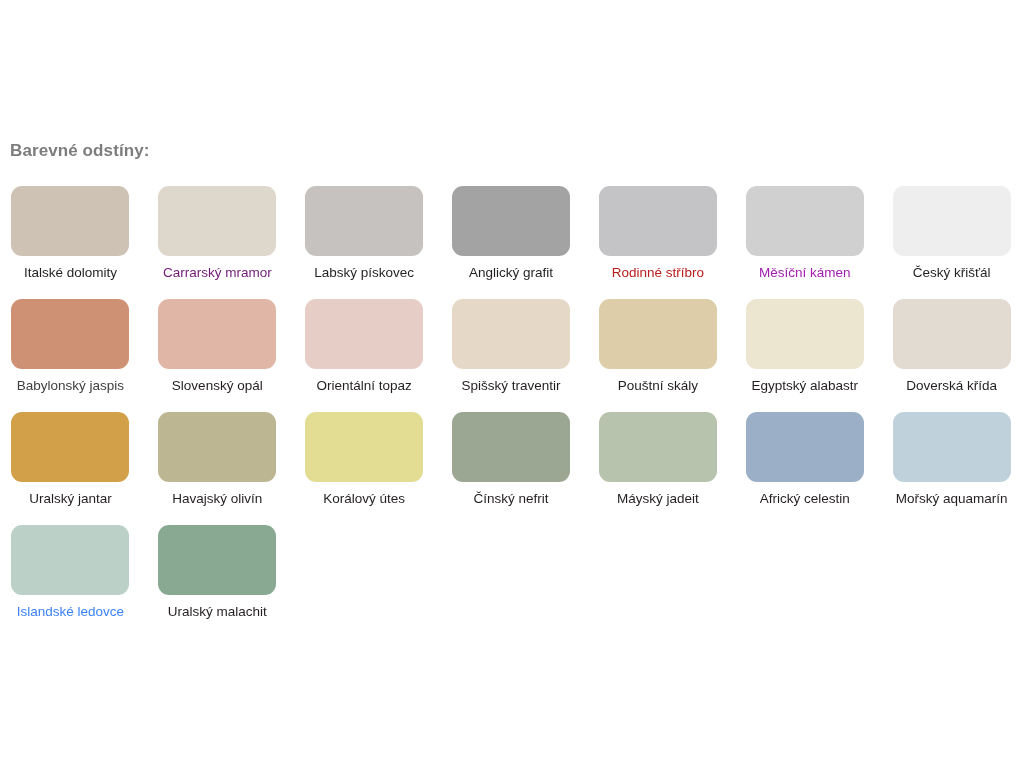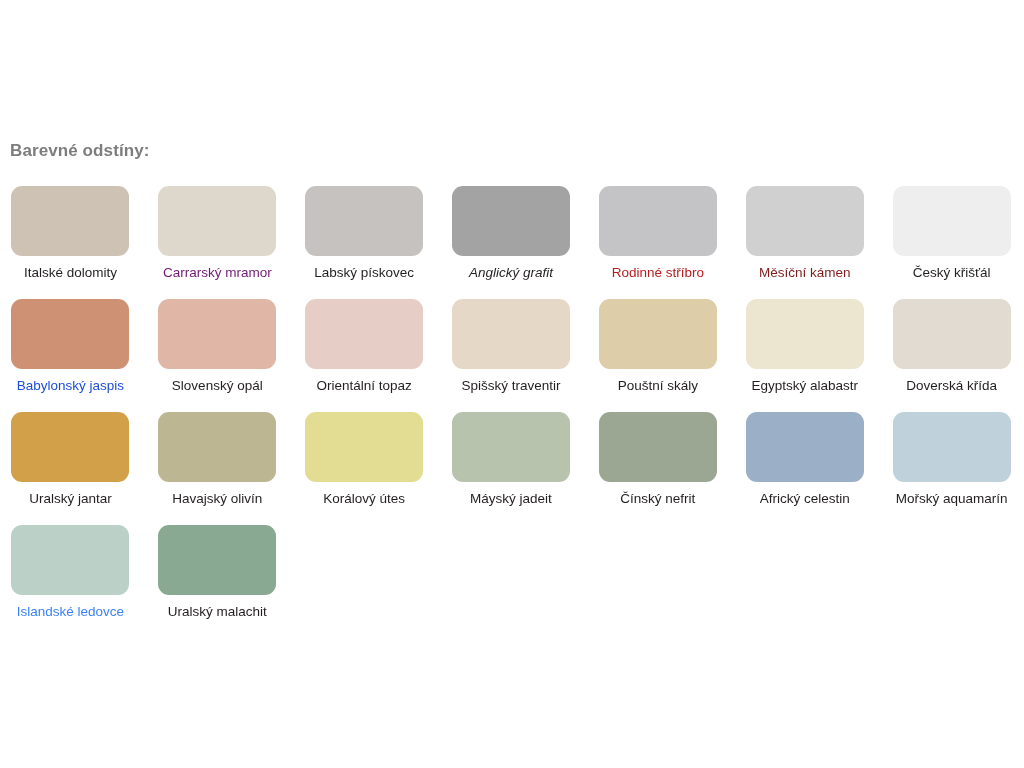--- a/index.html
+++ b/index.html
@@ -78,37 +78,37 @@
       <div class="swatch-cell">
         <div class="swatch-chip" style="background-color: rgb(222, 215, 203);"></div>
         <div class="swatch-label" style="color: #701a75;">Carrarský mramor</div>
       </div>
       <div class="swatch-cell">
         <div class="swatch-chip" style="background-color: rgb(198, 194, 191);"></div>
         <div class="swatch-label" style="color: rgb(35, 31, 32);">Labský pískovec</div>
       </div>
       <div class="swatch-cell">
         <div class="swatch-chip" style="background-color: rgb(163, 163, 163);"></div>
-        <div class="swatch-label" style="color: rgb(35, 31, 32); font-style: italic;">Anglický grafit</div>
+        <div class="swatch-label" style="color: rgb(35, 31, 32);">Anglický grafit</div>
       </div>
       <div class="swatch-cell">
         <div class="swatch-chip" style="background-color: rgb(196, 196, 198);"></div>
         <div class="swatch-label" style="color: #b91c1c;">Rodinné stříbro</div>
       </div>
       <div class="swatch-cell">
         <div class="swatch-chip" style="background-color: rgb(208, 208, 208);"></div>
-        <div class="swatch-label" style="color: #7f1d1d;">Měsíční kámen</div>
+        <div class="swatch-label" style="color: #a21caf;">Měsíční kámen</div>
       </div>
       <div class="swatch-cell">
         <div class="swatch-chip" style="background-color: rgb(238, 238, 238);"></div>
         <div class="swatch-label" style="color: rgb(35, 31, 32);">Český křišťál</div>
       </div>
       <div class="swatch-cell">
         <div class="swatch-chip" style="background-color: rgb(207, 145, 115);"></div>
-        <div class="swatch-label" style="color: #1d4ed8;">Babylonský jaspis</div>
+        <div class="swatch-label" style="color: #404040;">Babylonský jaspis</div>
       </div>
       <div class="swatch-cell">
         <div class="swatch-chip" style="background-color: rgb(224, 183, 166);"></div>
         <div class="swatch-label" style="color: rgb(35, 31, 32);">Slovenský opál</div>
       </div>
       <div class="swatch-cell">
         <div class="swatch-chip" style="background-color: rgb(230, 205, 198);"></div>
         <div class="swatch-label" style="color: rgb(35, 31, 32); text-align: center;">Orientální topaz</div>
       </div>
       <div class="swatch-cell">
@@ -133,26 +133,26 @@
       </div>
       <div class="swatch-cell">
         <div class="swatch-chip" style="background-color: rgb(188, 182, 146);"></div>
         <div class="swatch-label" style="color: rgb(35, 31, 32);">Havajský olivín</div>
       </div>
       <div class="swatch-cell">
         <div class="swatch-chip" style="background-color: rgb(227, 221, 147);"></div>
         <div class="swatch-label" style="color: rgb(35, 31, 32);">Korálový útes</div>
       </div>
       <div class="swatch-cell">
+        <div class="swatch-chip" style="background-color: rgb(155, 166, 147);"></div>
+        <div class="swatch-label" style="color: rgb(35, 31, 32);">Čínský nefrit</div>
+      </div>
+      <div class="swatch-cell">
         <div class="swatch-chip" style="background-color: rgb(184, 195, 173);"></div>
         <div class="swatch-label" style="color: rgb(35, 31, 32);">Máyský jadeit</div>
-      </div>
-      <div class="swatch-cell">
-        <div class="swatch-chip" style="background-color: rgb(155, 166, 147);"></div>
-        <div class="swatch-label" style="color: rgb(35, 31, 32);">Čínský nefrit</div>
       </div>
       <div class="swatch-cell">
         <div class="swatch-chip" style="background-color: rgb(155, 175, 198);"></div>
         <div class="swatch-label" style="color: rgb(35, 31, 32);">Africký celestin</div>
       </div>
       <div class="swatch-cell">
         <div class="swatch-chip" style="background-color: rgb(191, 210, 220);"></div>
         <div class="swatch-label" style="color: rgb(35, 31, 32);">Mořský aquamarín</div>
       </div>
       <div class="swatch-cell">

